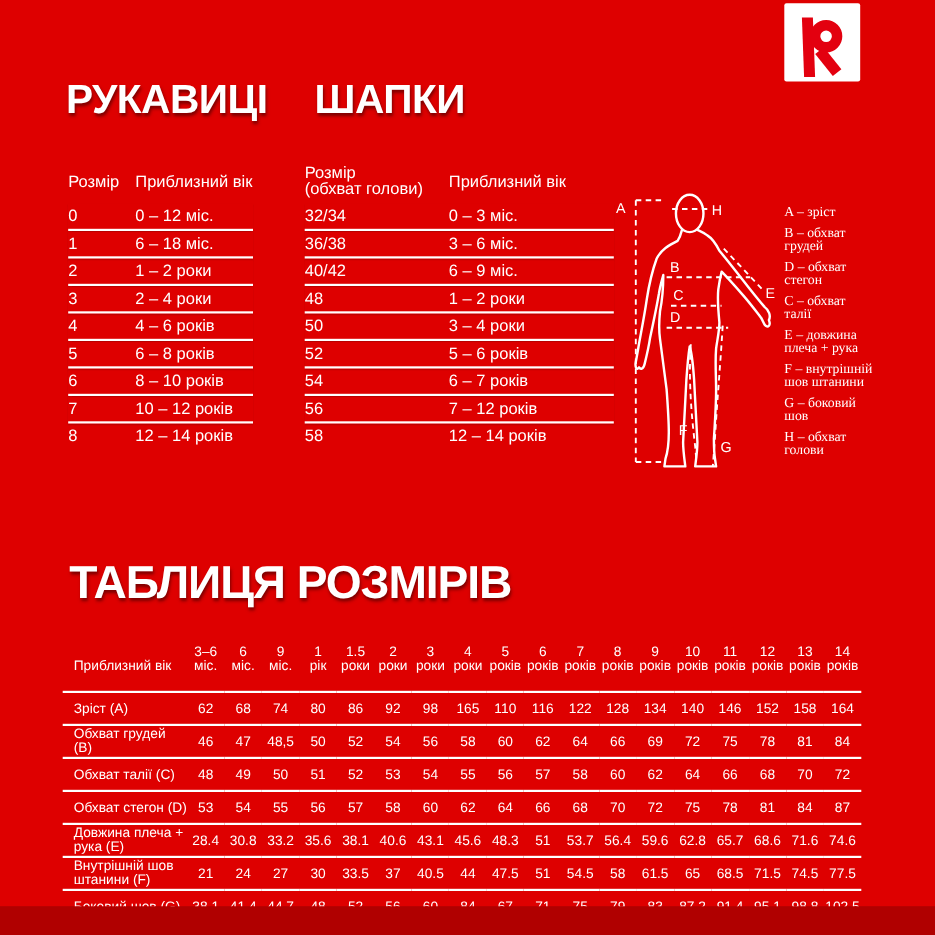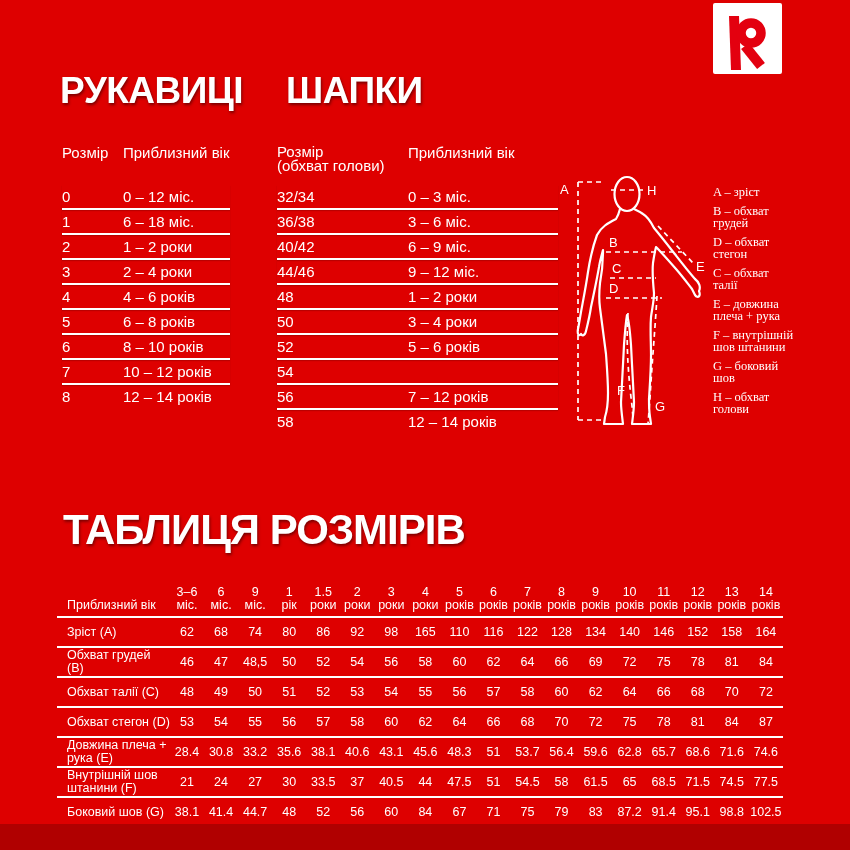--- a/index.html
+++ b/index.html
@@ -14,21 +14,21 @@
   
   .h1{
     position:absolute;margin:0;font-weight:700;color:#fff;letter-spacing:-0.5px;
     text-shadow:1px 2px 3px rgba(90,0,0,.75);line-height:1;
   }
   .h-mittens{left:60px;top:72px;font-size:37px;}
   .h-hats{left:286px;top:72px;font-size:37px;}
   .h-table{left:63px;top:509px;font-size:42px;letter-spacing:-1px;}
   
   .stable{position:absolute;top:142px;font-size:15px;}
-  .stable .st-head{display:flex;align-items:flex-start;min-height:40px;padding-top:3px;line-height:15px;}
+  .stable .st-head{display:flex;align-items:center;min-height:40px;padding-top:3px;line-height:15px;}
   .stable .c1{flex:none;}
   .stable .c2{flex:1;}
   .st-mittens{left:62px;width:168px;}
   .st-mittens .c1{width:61px;}
   .st-hats{left:277px;width:281px;}
   .st-hats .c1{width:131px;}
   .st-row{display:flex;height:23px;line-height:23px;border-bottom:2px solid #fff;
           box-shadow:0 1px 1px rgba(120,0,0,.35);}
   .st-rows .st-row:last-child{border-bottom:none;box-shadow:none;}
   
@@ -38,21 +38,21 @@
   .figure text{font-size:13px;fill:#fff;font-family:"Liberation Sans","DejaVu Sans",sans-serif;}
   
   .legend{position:absolute;left:713px;top:186px;width:130px;font-size:12.5px;line-height:12.5px;}
   .lg-item{margin-bottom:6px;font-family:Liberation Serif, serif;}
   
   .big{
     position:absolute;left:57px;top:578px;width:726px;
     border-collapse:collapse;table-layout:fixed;font-size:12.5px;line-height:13px;
   }
   .big th,.big td{font-weight:normal;padding:0;color:#fff;}
-  .big thead th{height:34px;vertical-align:bottom;padding-bottom:4px;text-align:center;margin-top:48px;}
+  .big thead th{height:34px;vertical-align:bottom;padding-bottom:16px;text-align:center;margin-top:48px;}
   .big tbody td{height:28px;text-align:center;vertical-align:middle;}
   .big .lbl{text-align:left;padding-left:10px;width:103px;}
   .big tr{border-bottom:2px solid #fff;}
   .big tbody tr:last-child{border-bottom:none;}
 </style>
 </head>
 <body>
 
 <div class="page">
 
@@ -127,37 +127,34 @@
         </div>
         <div class="st-row">
           <span class="c1">36/38</span>
           <span class="c2">3 – 6 міс.</span>
         </div>
         <div class="st-row">
           <span class="c1">40/42</span>
           <span class="c2">6 – 9 міс.</span>
         </div>
         <div class="st-row">
-          <span class="c1">44/46</span>
-          <span class="c2">9 – 12 міс.</span>
-        </div>
-        <div class="st-row">
           <span class="c1">48</span>
           <span class="c2">1 – 2 роки</span>
         </div>
         <div class="st-row">
           <span class="c1">50</span>
           <span class="c2">3 – 4 роки</span>
         </div>
         <div class="st-row">
           <span class="c1">52</span>
           <span class="c2">5 – 6 років</span>
         </div>
         <div class="st-row">
           <span class="c1">54</span>
+          <span class="c2">6 – 7 років</span>
         </div>
         <div class="st-row">
           <span class="c1">56</span>
           <span class="c2">7 – 12 років</span>
         </div>
         <div class="st-row">
           <span class="c1">58</span>
           <span class="c2">12 – 14 років</span>
         </div>
       </div>

